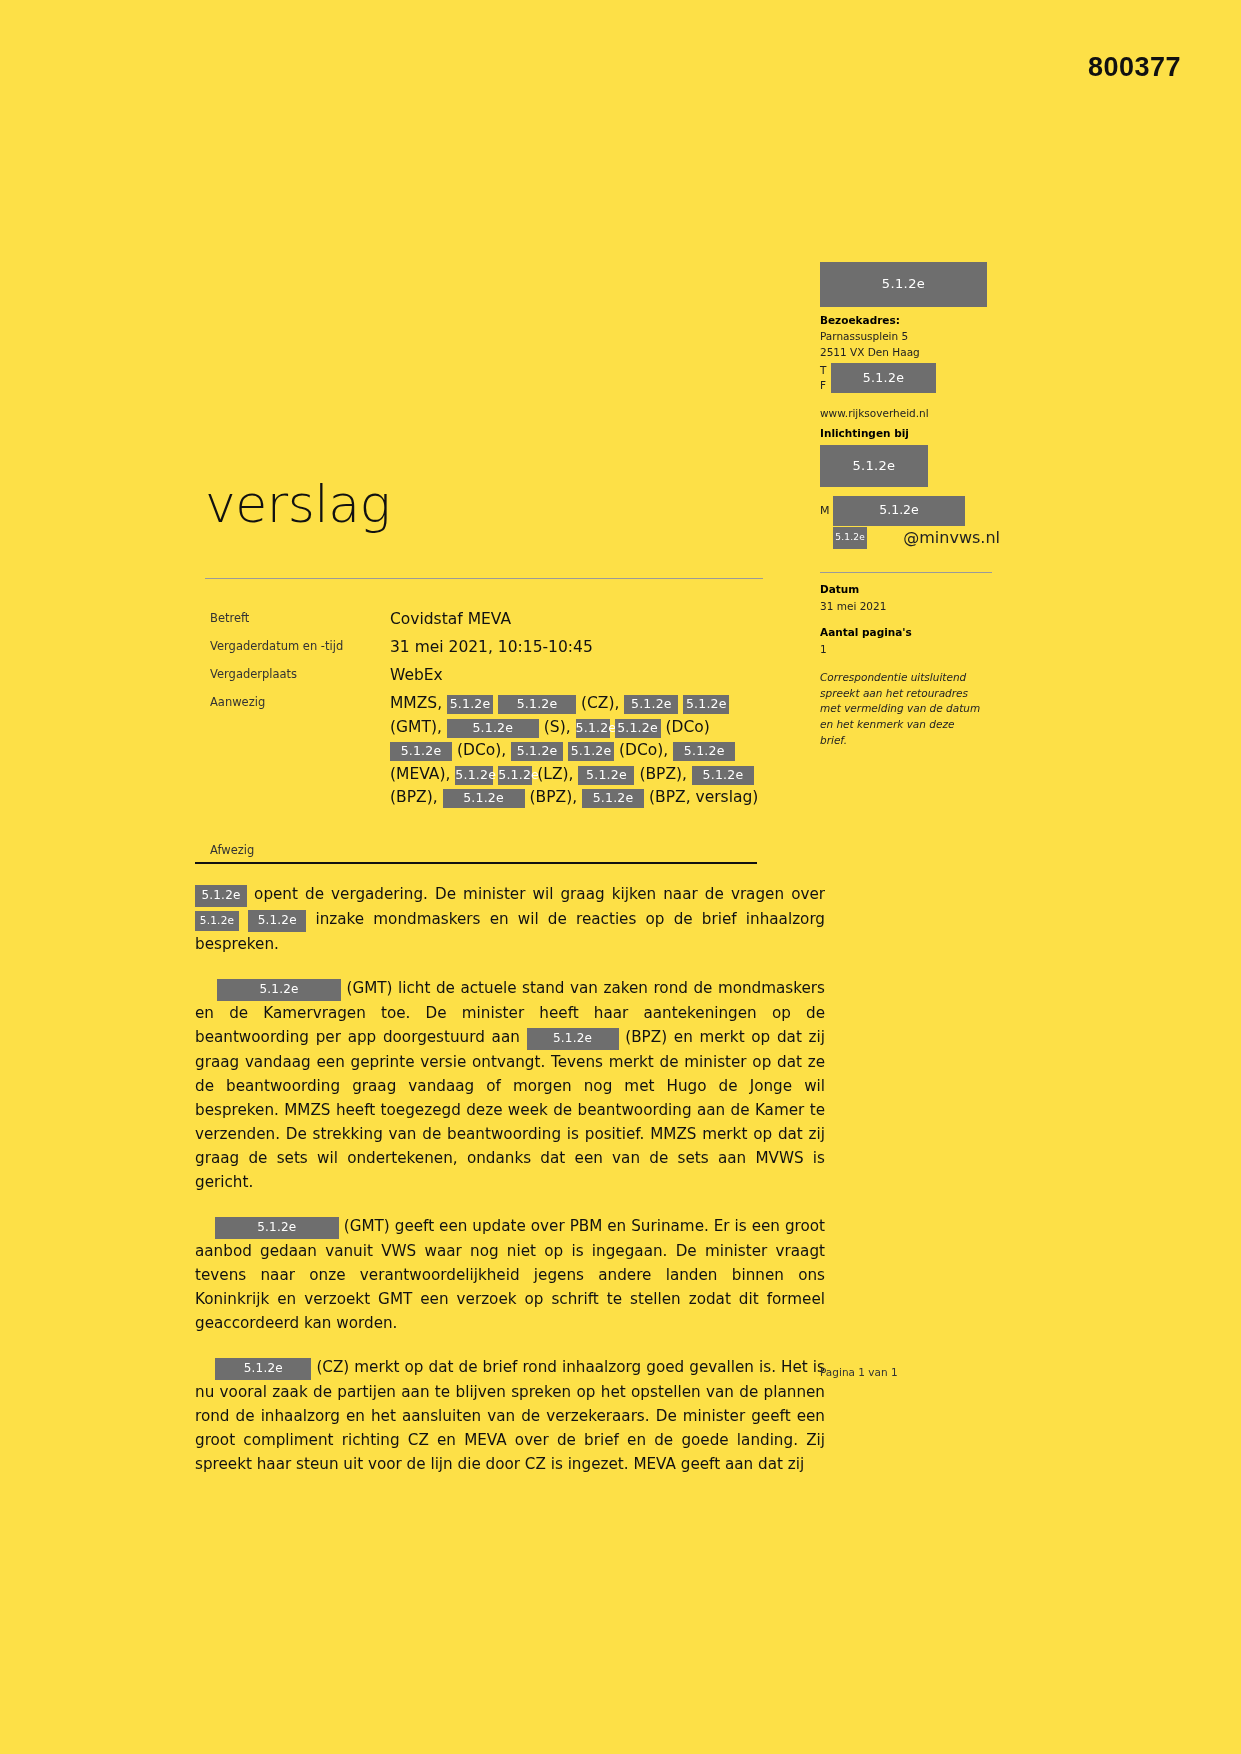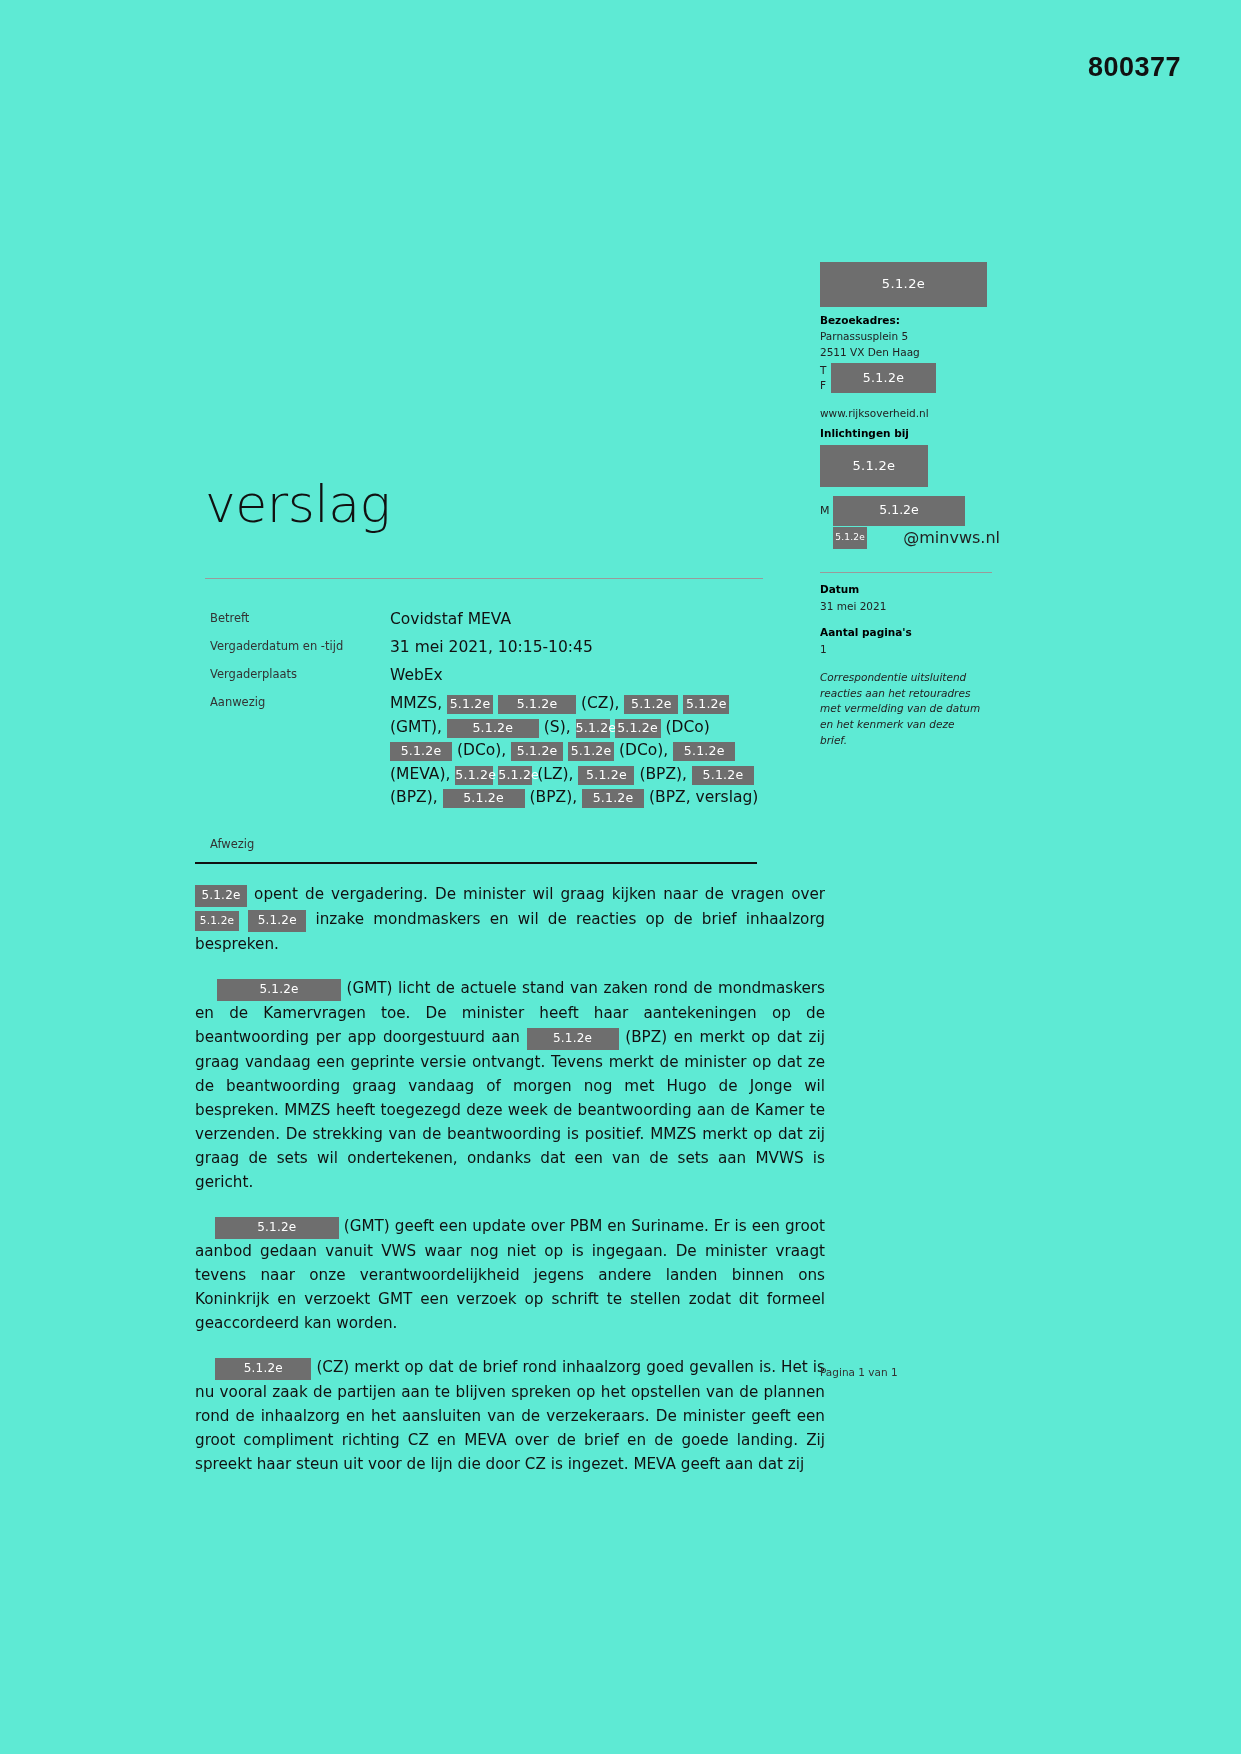--- a/index.html
+++ b/index.html
@@ -8,21 +8,21 @@
     background: #ffffff;
   }
   body {
     font-family: "DejaVu Sans", sans-serif;
     color: #1a1a1a;
   }
   .page {
     position: relative;
     width: 1241px;
     height: 1754px;
-    background: #5eead4;
+    background: #fde047;
     overflow: hidden;
   }
 
   
   .doc-number {
     position: absolute;
     top: 52px;
     right: 60px;
     font-family: "Liberation Sans", sans-serif;
     font-size: 27px;
@@ -279,21 +279,21 @@
       <div>31 mei 2021</div>
     </div>
 
     <div class="sb-group">
       <span class="sb-head">Aantal pagina's</span>
       <div>1</div>
     </div>
 
     <div class="italic-note">
       <div>Correspondentie uitsluitend</div>
-      <div>reacties aan het retouradres</div>
+      <div>spreekt aan het retouradres</div>
       <div>met vermelding van de datum</div>
       <div>en het kenmerk van deze</div>
       <div>brief.</div>
     </div>
   </div>
 
   <div class="title">verslag</div>
 
   <div class="rule-thin"></div>
 
@@ -307,21 +307,21 @@
       <div class="meta-value">31 mei 2021, 10:15-10:45</div>
     </div>
     <div class="meta-row">
       <div class="meta-label">Vergaderplaats</div>
       <div class="meta-value">WebEx</div>
     </div>
     <div class="meta-row">
       <div class="meta-label">Aanwezig</div>
       <div class="meta-value aanwezig-lines" id="attendees-value"><span>MMZS,</span> <span class="chip" style="width: 46px;">5.1.2e</span> <span class="chip" style="width: 78px;">5.1.2e</span> <span>(CZ),</span> <span class="chip" style="width: 54px;">5.1.2e</span> <span class="chip" style="width: 46px;">5.1.2e</span> <span>(GMT),</span> <span class="chip" style="width: 92px;">5.1.2e</span> <span>(S),</span> <span class="chip" style="width: 34px;">5.1.2e</span> <span class="chip" style="width: 46px;">5.1.2e</span> <span>(DCo)</span> <span class="chip" style="width: 62px;">5.1.2e</span> <span>(DCo),</span> <span class="chip" style="width: 52px;">5.1.2e</span> <span class="chip" style="width: 46px;">5.1.2e</span> <span>(DCo),</span> <span class="chip" style="width: 62px;">5.1.2e</span> <span>(MEVA),</span> <span class="chip" style="width: 38px;">5.1.2e</span> <span class="chip" style="width: 34px;">5.1.2e</span> <span>(LZ),</span> <span class="chip" style="width: 56px;">5.1.2e</span> <span>(BPZ),</span> <span class="chip" style="width: 62px;">5.1.2e</span> <span>(BPZ),</span> <span class="chip" style="width: 82px;">5.1.2e</span> <span>(BPZ),</span> <span class="chip" style="width: 62px;">5.1.2e</span> <span>(BPZ, verslag)</span> </div>
     </div>
-    <div class="meta-row" style="margin-top:24px;">
+    <div class="meta-row" style="margin-top:30px;">
       <div class="meta-label">Afwezig</div>
       <div class="meta-value"></div>
     </div>
   </div>
 
   <div class="rule-thick"></div>
 
   <div class="body">
     <p>
       <span class="chip" style="width:52px;">5.1.2e</span>

